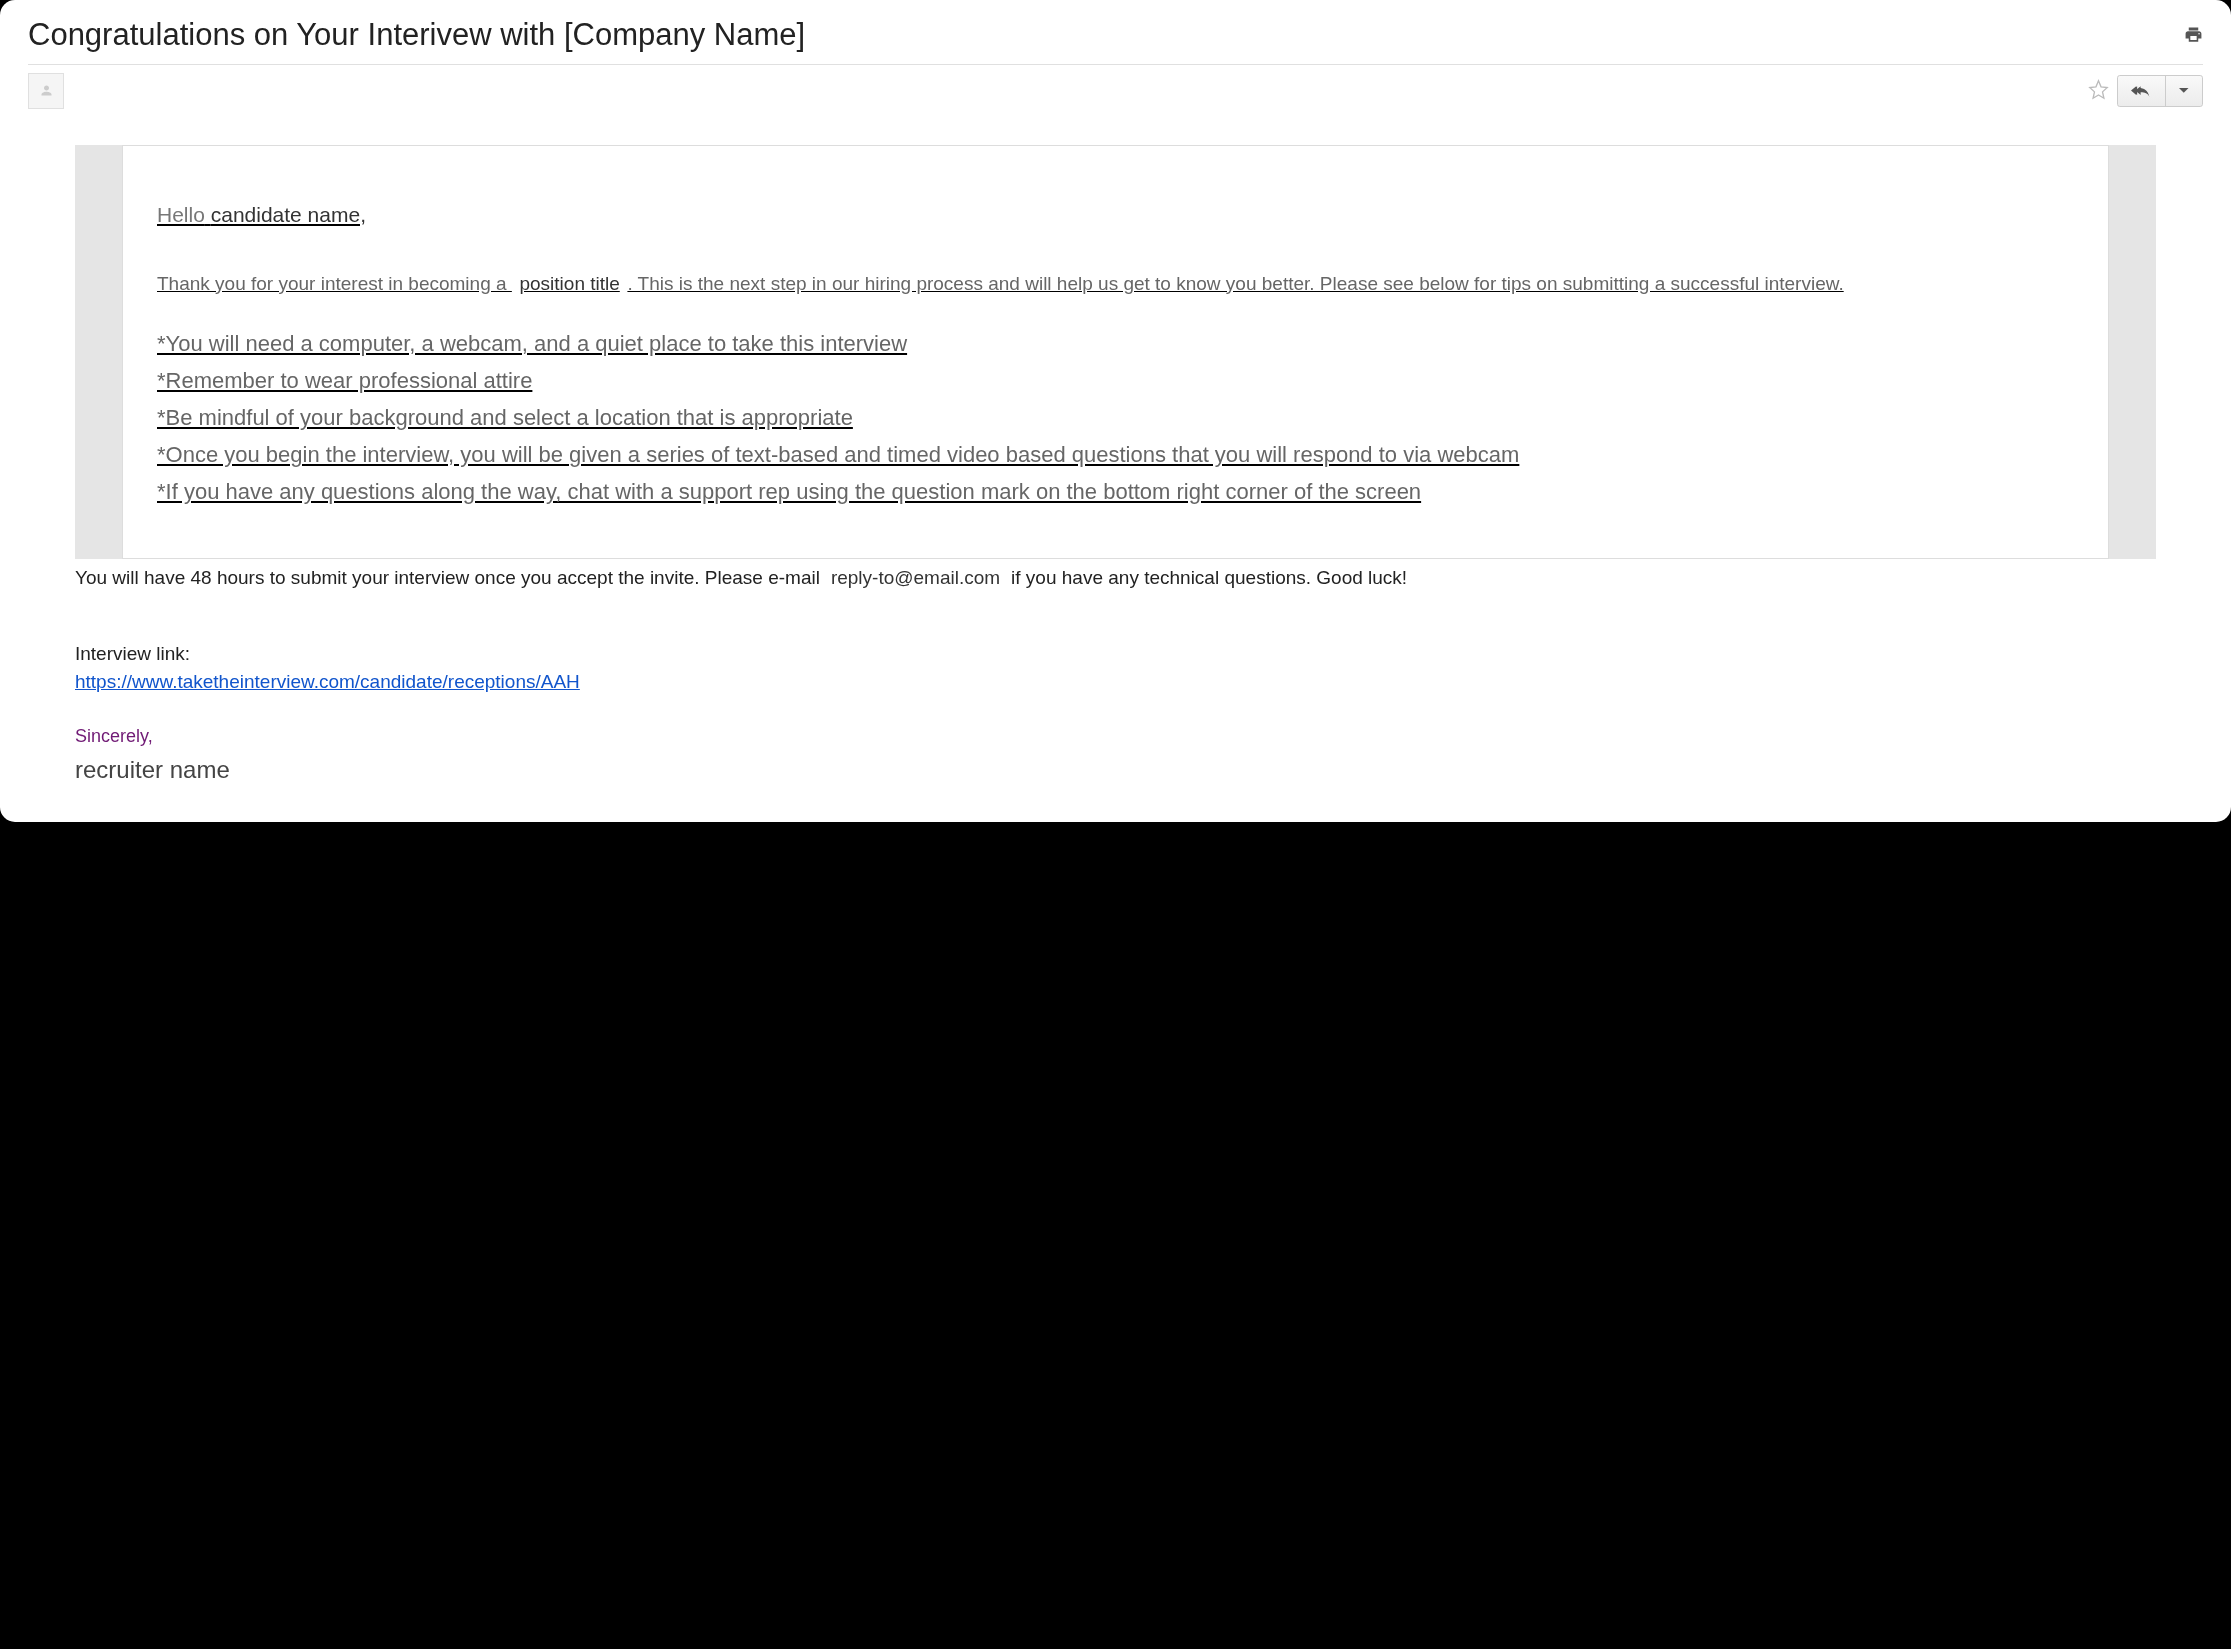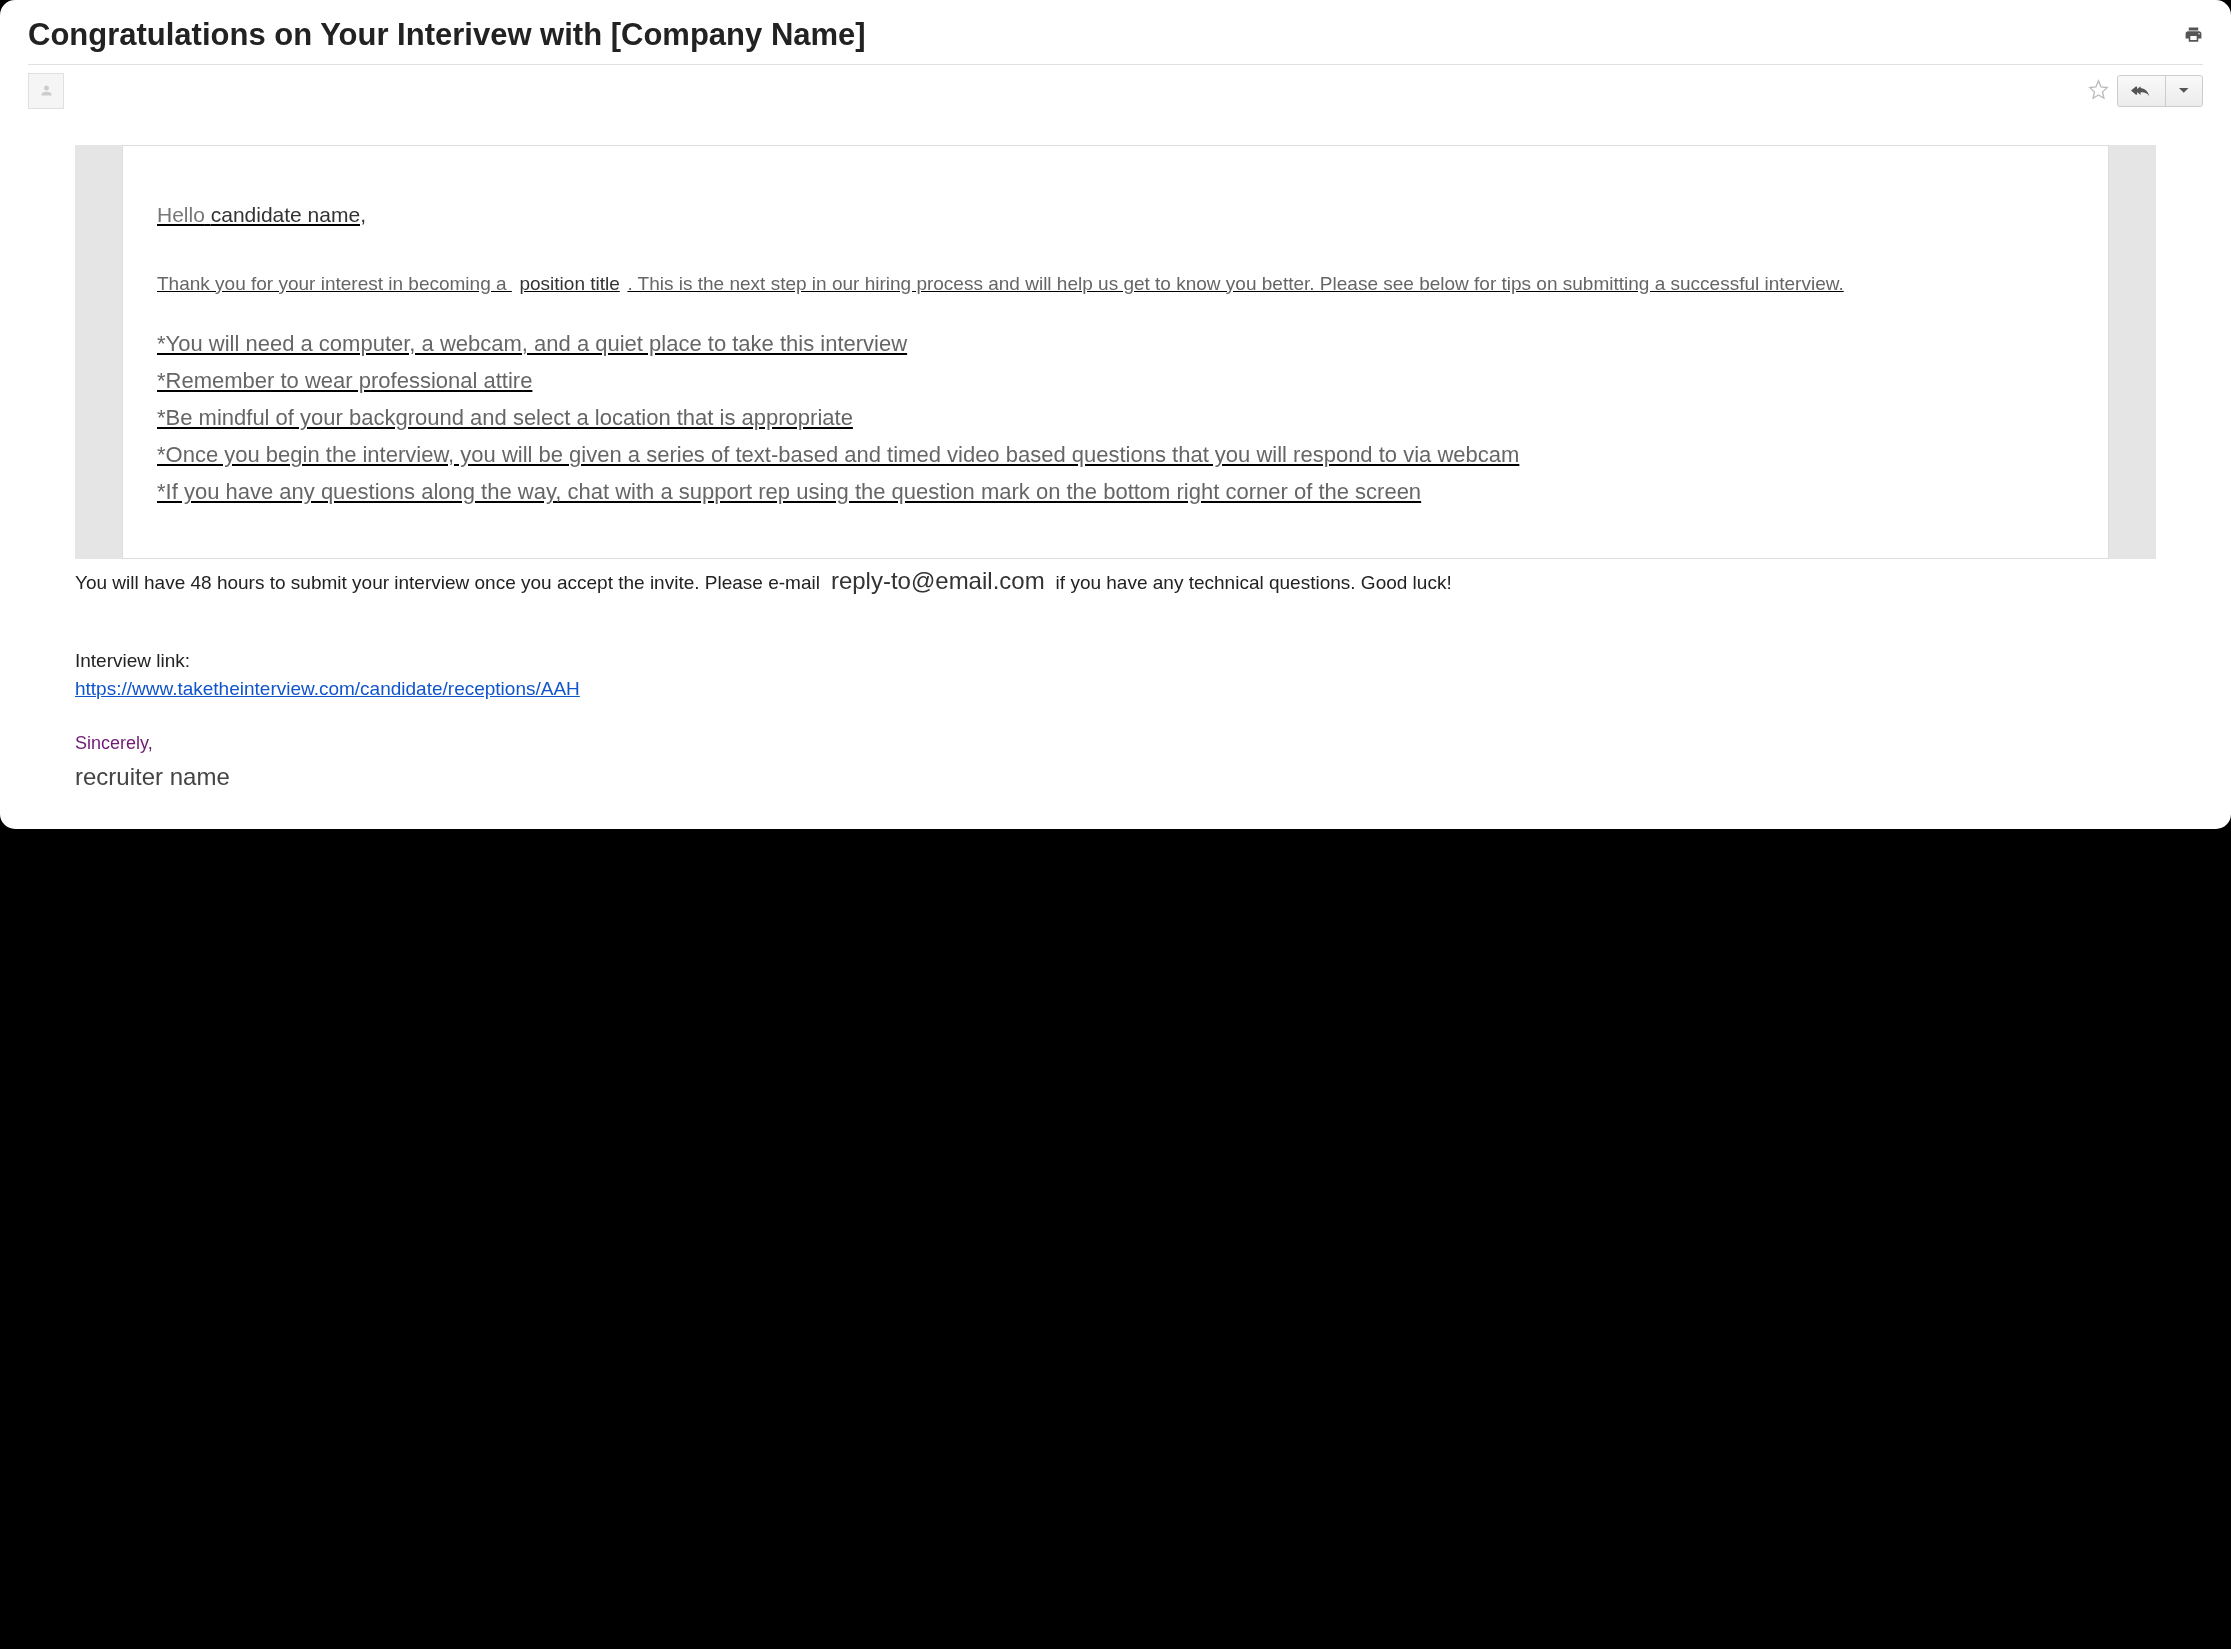--- a/index.html
+++ b/index.html
@@ -23,21 +23,21 @@
       box-shadow: 0 0 0 4.7px #000;
     }
     .header {
       display: flex;
       justify-content: space-between;
       align-items: flex-start;
       padding: 17px 28px 11.4px 28px;
     }
     .subject {
       font-size: 31px;
-      font-weight: 700;
+      font-weight: 400;
       color: #222;
     }
     .print-icon {
       color: #555;
       cursor: pointer;
       margin-top: 7.6px;
     }
     .print-icon svg {
       width: 19px;
       height: 19px;
@@ -161,21 +161,21 @@
       margin-bottom: 1.9px;
     }
     .footer-text {
       margin: 5.7px 47px 0 47px;
       font-size: 19px;
       color: #222;
       line-height: 1.35;
     }
     .footer-text .reply-email {
       color: #333;
-      font-size: 24px;
+      font-size: 19px;
       padding: 0 5.7px;
     }
     .link-label {
       margin: 52px 47px 1.9px 47px;
       font-size: 19px;
       color: #222;
     }
     .interview-link {
       margin: 6px 47px;
       font-size: 19px;

